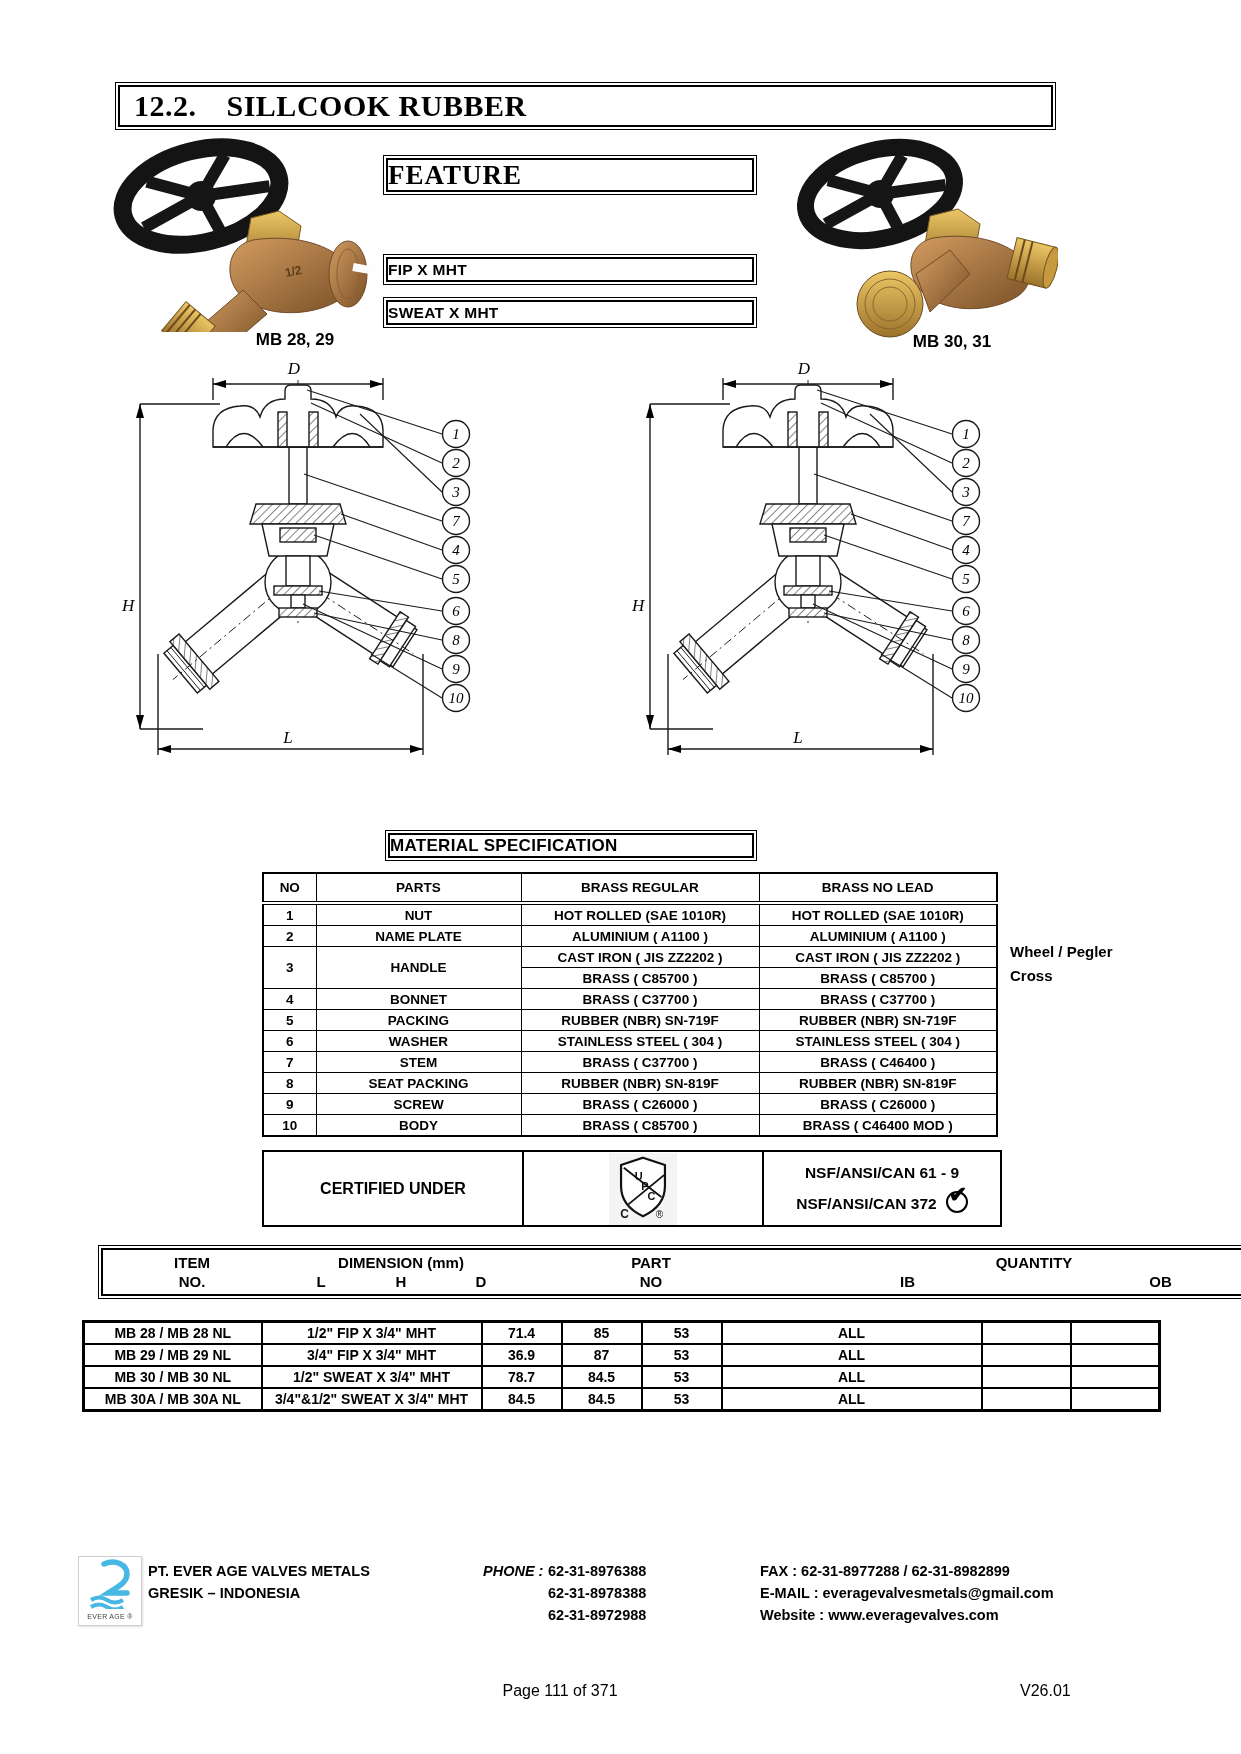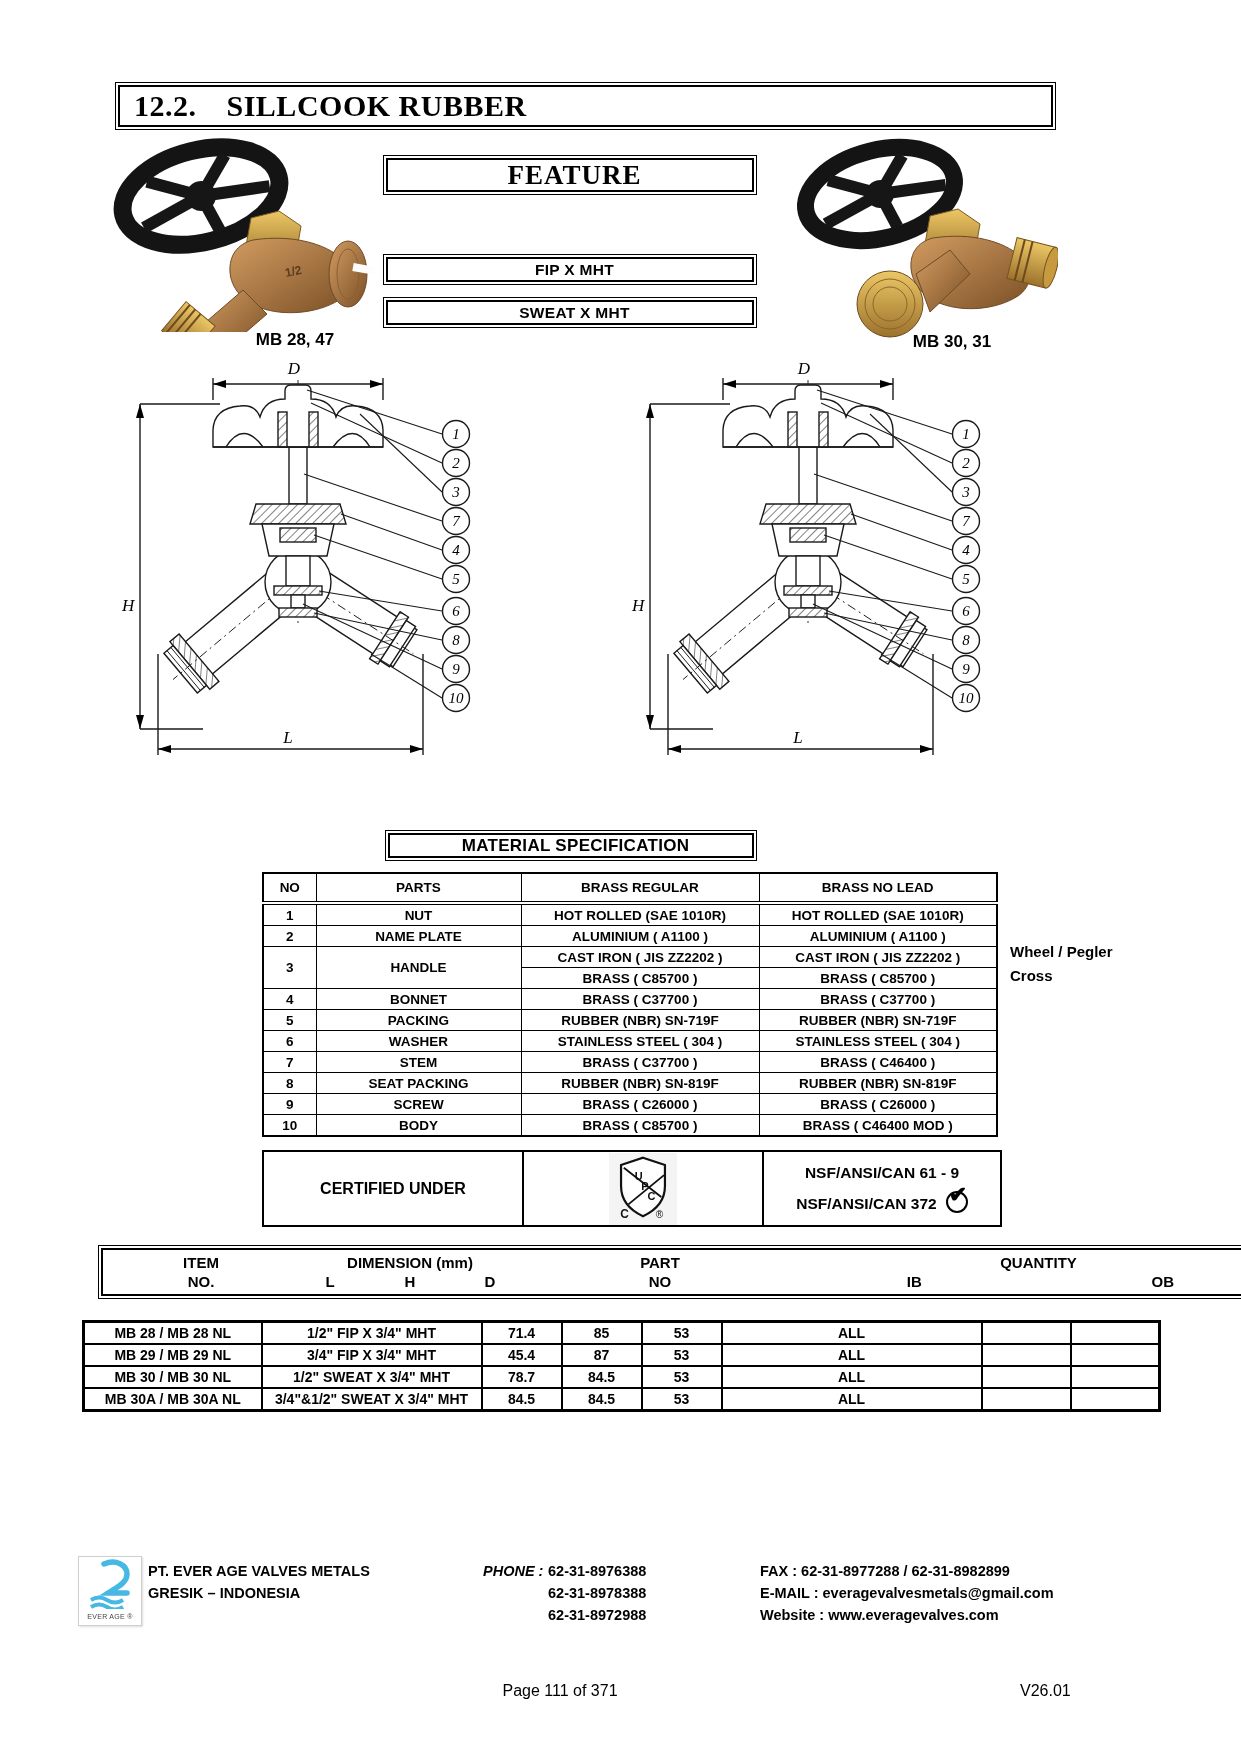--- a/index.html
+++ b/index.html
@@ -2,21 +2,21 @@
 <html><head>
 <meta charset="utf-8">
 <style>
   html,body{margin:0;padding:0;background:#888;}
   .page{position:relative;width:1241px;height:1754px;background:#fff;margin:0 auto;
         font-family:"Liberation Sans",sans-serif;color:#000;overflow:hidden;}
   .abs{position:absolute;}
   
   .dbox{border:1.5px solid #000;padding:2px;box-sizing:border-box;background:#fff;}
   .dbox-in{border:2.5px solid #000;box-sizing:border-box;height:100%;
-           display:flex;align-items:center;justify-content:center;padding-left:9px;}
+           display:flex;align-items:center;}
   .title-box .dbox-in{justify-content:flex-start;padding-left:14px;}
   .title-text{font-family:"Liberation Serif",serif;font-weight:bold;font-size:30px;letter-spacing:.5px;}
   .title-text .num{margin-right:30px;}
   .feature-head{font-family:"Liberation Serif",serif;font-weight:bold;font-size:27px;letter-spacing:1px;}
   .feature-item{font-weight:bold;font-size:15.5px;letter-spacing:.3px;}
   .caption{font-weight:bold;font-size:17px;text-align:center;}
   .matspec-head{font-weight:bold;font-size:17px;letter-spacing:.3px;}
 
   table.spec{border-collapse:collapse;table-layout:fixed;width:734px;
              border:2.5px solid #000;font-size:13.5px;font-weight:bold;}
@@ -159,21 +159,21 @@
       <rect x="-32" y="-18" width="38" height="38" fill="url(#brassG)" stroke="#74541f"></rect>
       <line x1="-27" y1="-18" x2="-27" y2="20" stroke="#6b4a1f" stroke-width="2"></line>
       <line x1="-20" y1="-18" x2="-20" y2="20" stroke="#6b4a1f" stroke-width="2"></line>
       <line x1="-13" y1="-18" x2="-13" y2="20" stroke="#6b4a1f" stroke-width="2"></line>
     </g>
     <ellipse cx="245" cy="152" rx="19" ry="33" fill="url(#bronzeG)" stroke="#6e4a28"></ellipse>
     <ellipse cx="245" cy="152" rx="11" ry="25" fill="none" stroke="#8a6038"></ellipse>
     <rect x="250" y="141" width="22" height="8" fill="#fdfdfd" transform="rotate(10 250 145)"></rect>
     <text x="183" y="155" transform="rotate(-12 183 155)" font-size="12" font-weight="bold" fill="#5a3d1e">1/2</text>
   </svg>
-  <div class="abs caption" style="left:180px;top:330px;width:230px;">MB 28, 47</div>
+  <div class="abs caption" style="left:180px;top:330px;width:230px;">MB 28, 29</div>
 
   <svg class="abs" style="left:788px;top:124px;" width="270" height="216" viewBox="0 0 270 216">
     <g transform="translate(92,70) rotate(-14)">
       <ellipse rx="76" ry="44" fill="none" stroke="#141414" stroke-width="17"></ellipse>
       <line x1="0" y1="0" x2="66" y2="7" stroke="#161616" stroke-width="12"></line>
       <line x1="0" y1="0" x2="9" y2="36" stroke="#161616" stroke-width="12"></line>
       <line x1="0" y1="0" x2="-60" y2="16" stroke="#161616" stroke-width="12"></line>
       <line x1="0" y1="0" x2="-47" y2="-26" stroke="#161616" stroke-width="12"></line>
       <line x1="0" y1="0" x2="31" y2="-32" stroke="#161616" stroke-width="12"></line>
       <circle r="14" fill="#161616"></circle>
@@ -457,21 +457,21 @@
           <td>71.4</td>
           <td>85</td>
           <td>53</td>
           <td>ALL</td>
           <td></td>
           <td></td>
         </tr>
       <tr>
           <td>MB 29 / MB 29 NL</td>
           <td>3/4" FIP X 3/4" MHT</td>
-          <td>45.4</td>
+          <td>36.9</td>
           <td>87</td>
           <td>53</td>
           <td>ALL</td>
           <td></td>
           <td></td>
         </tr>
       <tr>
           <td>MB 30 / MB 30 NL</td>
           <td>1/2" SWEAT X 3/4" MHT</td>
           <td>78.7</td>

